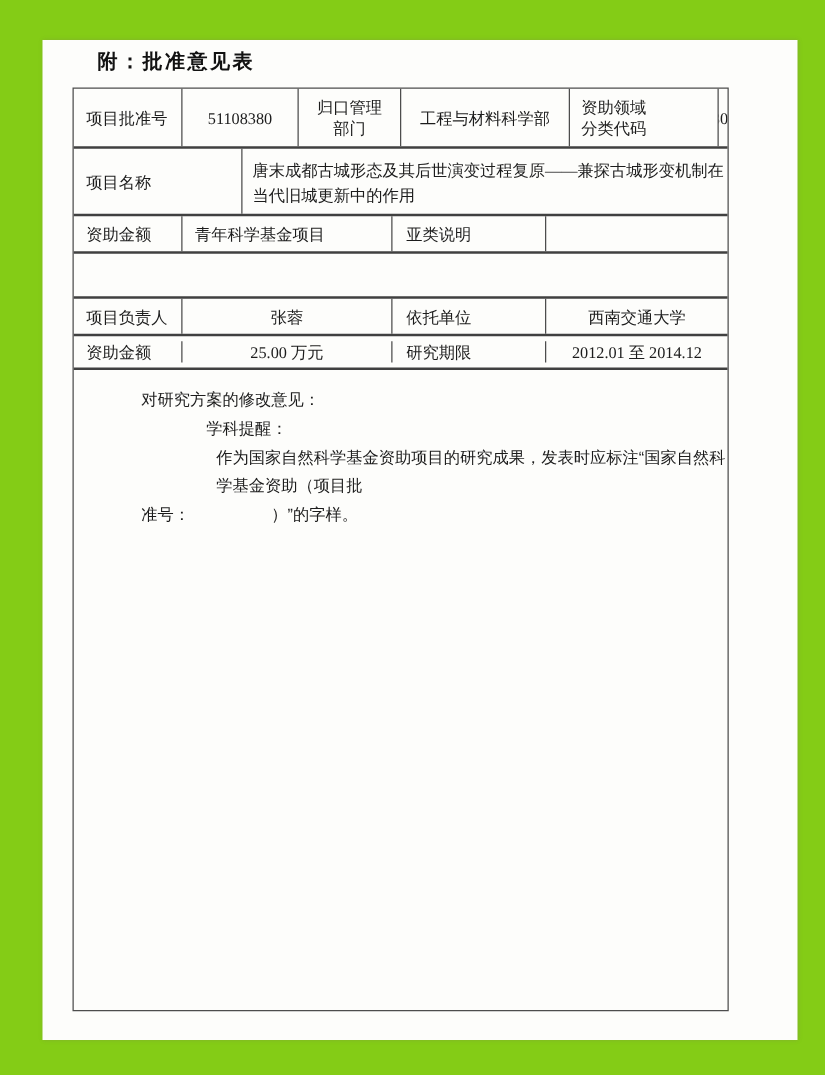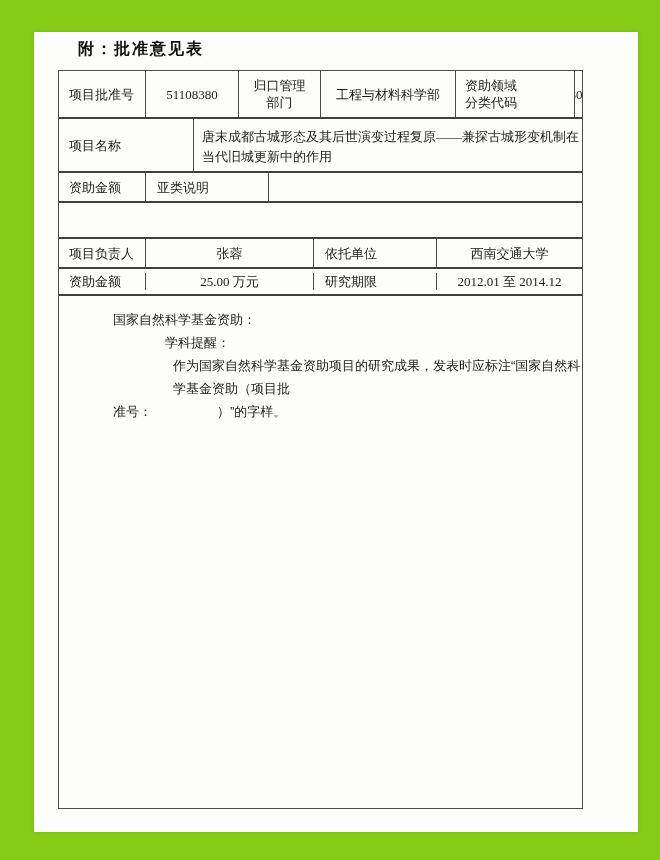--- a/index.html
+++ b/index.html
@@ -114,20 +114,21 @@
         <div class="cell w-wide">E080102</div>
       </div>
 
       <div class="row r2">
         <div class="cell lab w-lab1">项目名称</div>
         <div class="cell val-left w-wide name-val">唐末成都古城形态及其后世演变过程复原——兼探古城形变机制在当代旧城更新中的作用</div>
       </div>
 
       <div class="row r3">
         <div class="cell lab w-lab1">资助金额</div>
+        <div class="cell lab w-mid">青年科学基金项目</div>
         <div class="cell w-lab2">亚类说明</div>
         <div class="cell w-wide"></div>
       </div>
 
       <div class="row r4">
         <div class="cell w-wide"></div>
       </div>
 
       <div class="row r5">
         <div class="cell lab w-lab1">项目负责人</div>
@@ -138,21 +139,21 @@
 
       <div class="row r6">
         <div class="cell lab w-lab1">资助金额</div>
         <div class="cell w-mid">25.00 万元</div>
         <div class="cell w-lab2">研究期限</div>
         <div class="cell w-wide">2012.01 至 2014.12</div>
       </div>
 
       <div class="row r7">
         <div class="cell remarks w-wide">
-          <div class="rm-line">国家自然科学基金资助：</div>
+          <div class="rm-line">对研究方案的修改意见：</div>
           <div class="rm-indent1">学科提醒：</div>
           <div class="rm-indent2">作为国家自然科学基金资助项目的研究成果，发表时应标注“国家自然科学基金资助（项目批</div>
           <div class="rm-line">准号：　　　　　）”的字样。</div>
 
         </div>
       </div>
 
     </div>
   </div>
 </div>

